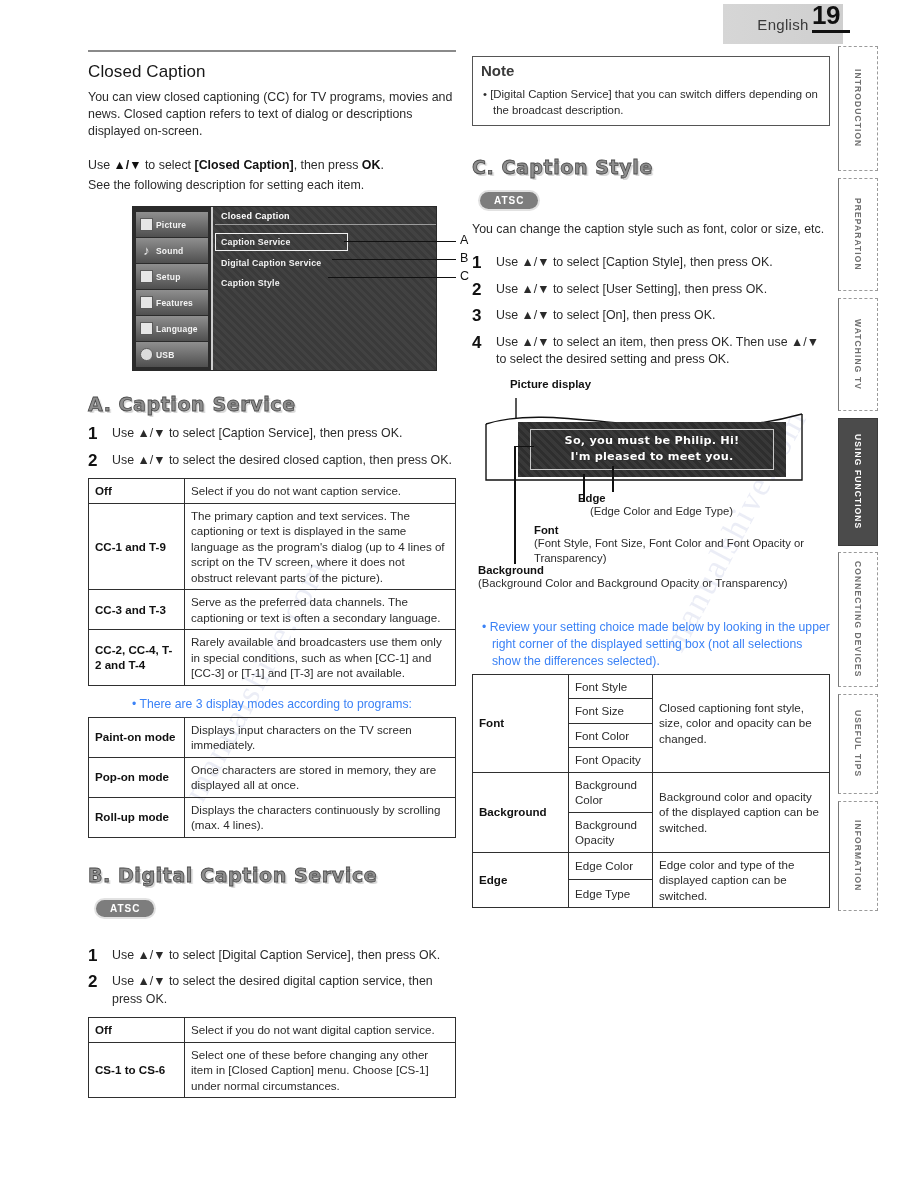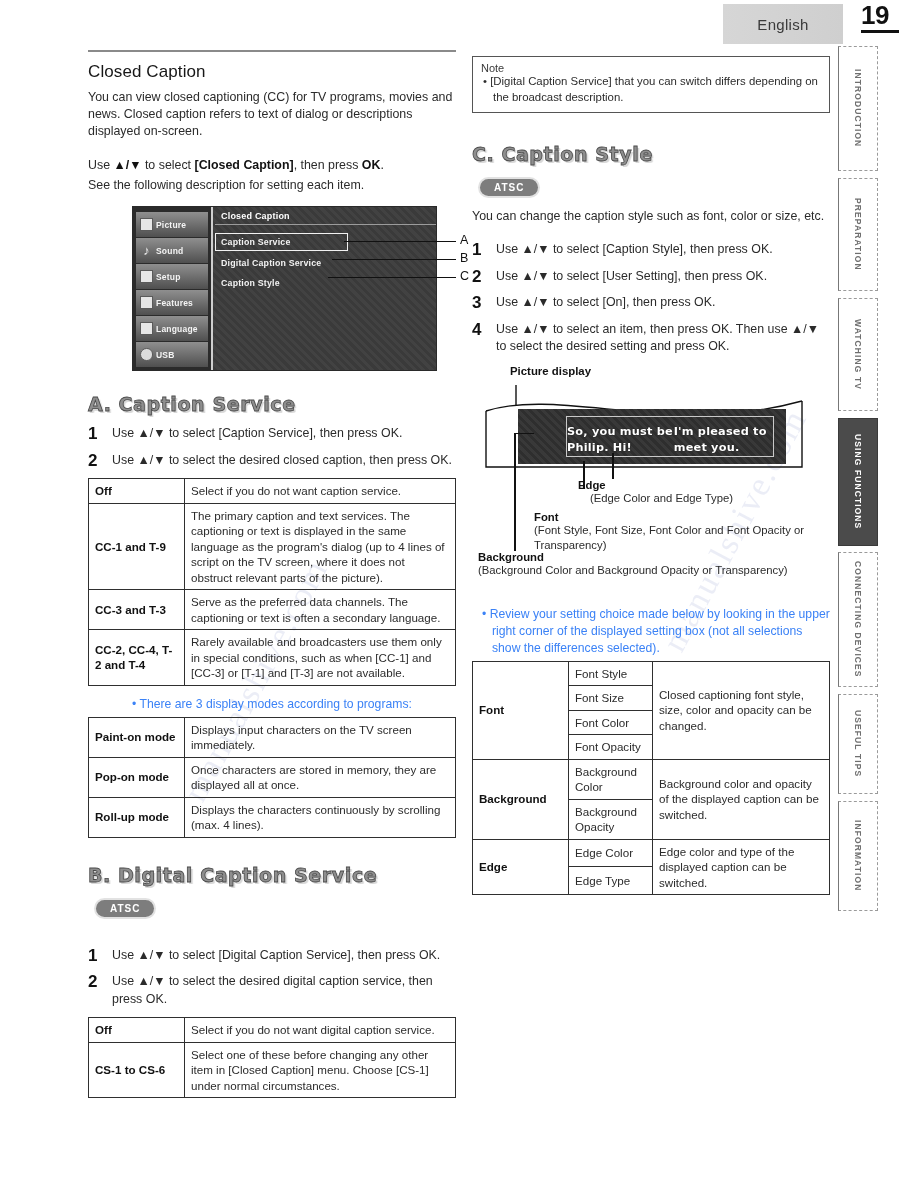--- a/index.html
+++ b/index.html
@@ -14,21 +14,21 @@
   }
 
   
   #lang-box {
     position:absolute; left:723px; top:4px; width:120px; height:40px;
     background: linear-gradient(90deg,#d6d6d6,#cfcfcf);
     display:flex; align-items:center; justify-content:center;
   }
   #lang-label { font-size:15px; color:#3a3a3a; letter-spacing:.3px; }
 
-  #page-num-wrap { position:absolute; left:861px; top:2px; width:40px; text-align:left; }
+  #page-num-wrap { position:absolute; left:812px; top:2px; width:40px; text-align:left; }
   #page-num { font-size:26px; font-weight:700; color:#111; line-height:1; letter-spacing:-.5px;}
   #page-rule { width:38px; height:3px; background:#111; margin-top:2px; }
 
   
   #tab-rail { position:absolute; left:838px; top:46px; width:44px; height:855px; }
   .tab {
     position:absolute; left:0; width:40px;
     border:1px dashed #9a9a9a; border-left:1px solid #777;
     background:#fff;
     display:flex; align-items:center; justify-content:center;
@@ -97,21 +97,21 @@
   }
   table.t td.key { font-weight:700; color:#111; width:96px; }
 
   .bullet-line {
     font-size:12.2px; line-height:17px; color:#3b82f6;
     margin:10px 0 3px 20px; text-indent:-10px;
   }
 
   
   .note-box { border:1px solid #555; padding:5px 8px 7px 8px; }
-  .note-title { font-size:11px; color:#3a3a3a; margin-bottom:0; }
+  .note-title { font-size:15px; color:#3a3a3a; margin-bottom:8px;font-weight:bold; }
   .note-item { font-size:11.4px; line-height:15.5px; color:#2b2b2b; margin-left:12px; text-indent:-10px; }
 
   
   #osd {
     position:relative; width:305px; height:165px; margin:12px 0 0 44px;
     background:#3a3a3a; border:1px solid #2a2a2a;
     background-image:
       repeating-linear-gradient(45deg, rgba(255,255,255,.045) 0 3px, rgba(0,0,0,0) 3px 6px);
     overflow:hidden;
   }
@@ -154,21 +154,21 @@
   #pd { position:relative; width:358px; height:215px; margin-top:8px; }
   #pd-label { position:absolute; left:38px; top:0; font-size:11.4px; font-weight:700; color:#111; }
   #pd-screen {
     position:absolute; left:46px; top:44px; width:268px; height:55px;
     background:#2e2e2e;
     background-image: repeating-linear-gradient(45deg, rgba(255,255,255,.05) 0 3px, rgba(0,0,0,0) 3px 6px);
   }
   #pd-capbox {
     position:absolute; left:12px; top:7px; right:12px; bottom:7px;
     border:1px solid #c9c9c9;
-    display:flex; align-items:flex-end; justify-content:center;margin-left:36px;
+    display:flex; flex-direction:column; align-items:center; justify-content:center;
   }
   .cap-line {
     color:#ffffff; font-size:11.3px; font-weight:700; letter-spacing:.2px;
     font-family:"DejaVu Sans", sans-serif;
     text-shadow:0 0 1px #000, 1px 1px 0 #333;
     line-height:16px;
   }
   .pd-tick { position:absolute; background:#111; }
   .lbl-b { font-size:11.3px; font-weight:700; color:#111; }
   .lbl-n { font-size:11.3px; color:#2b2b2b; line-height:15px; }

